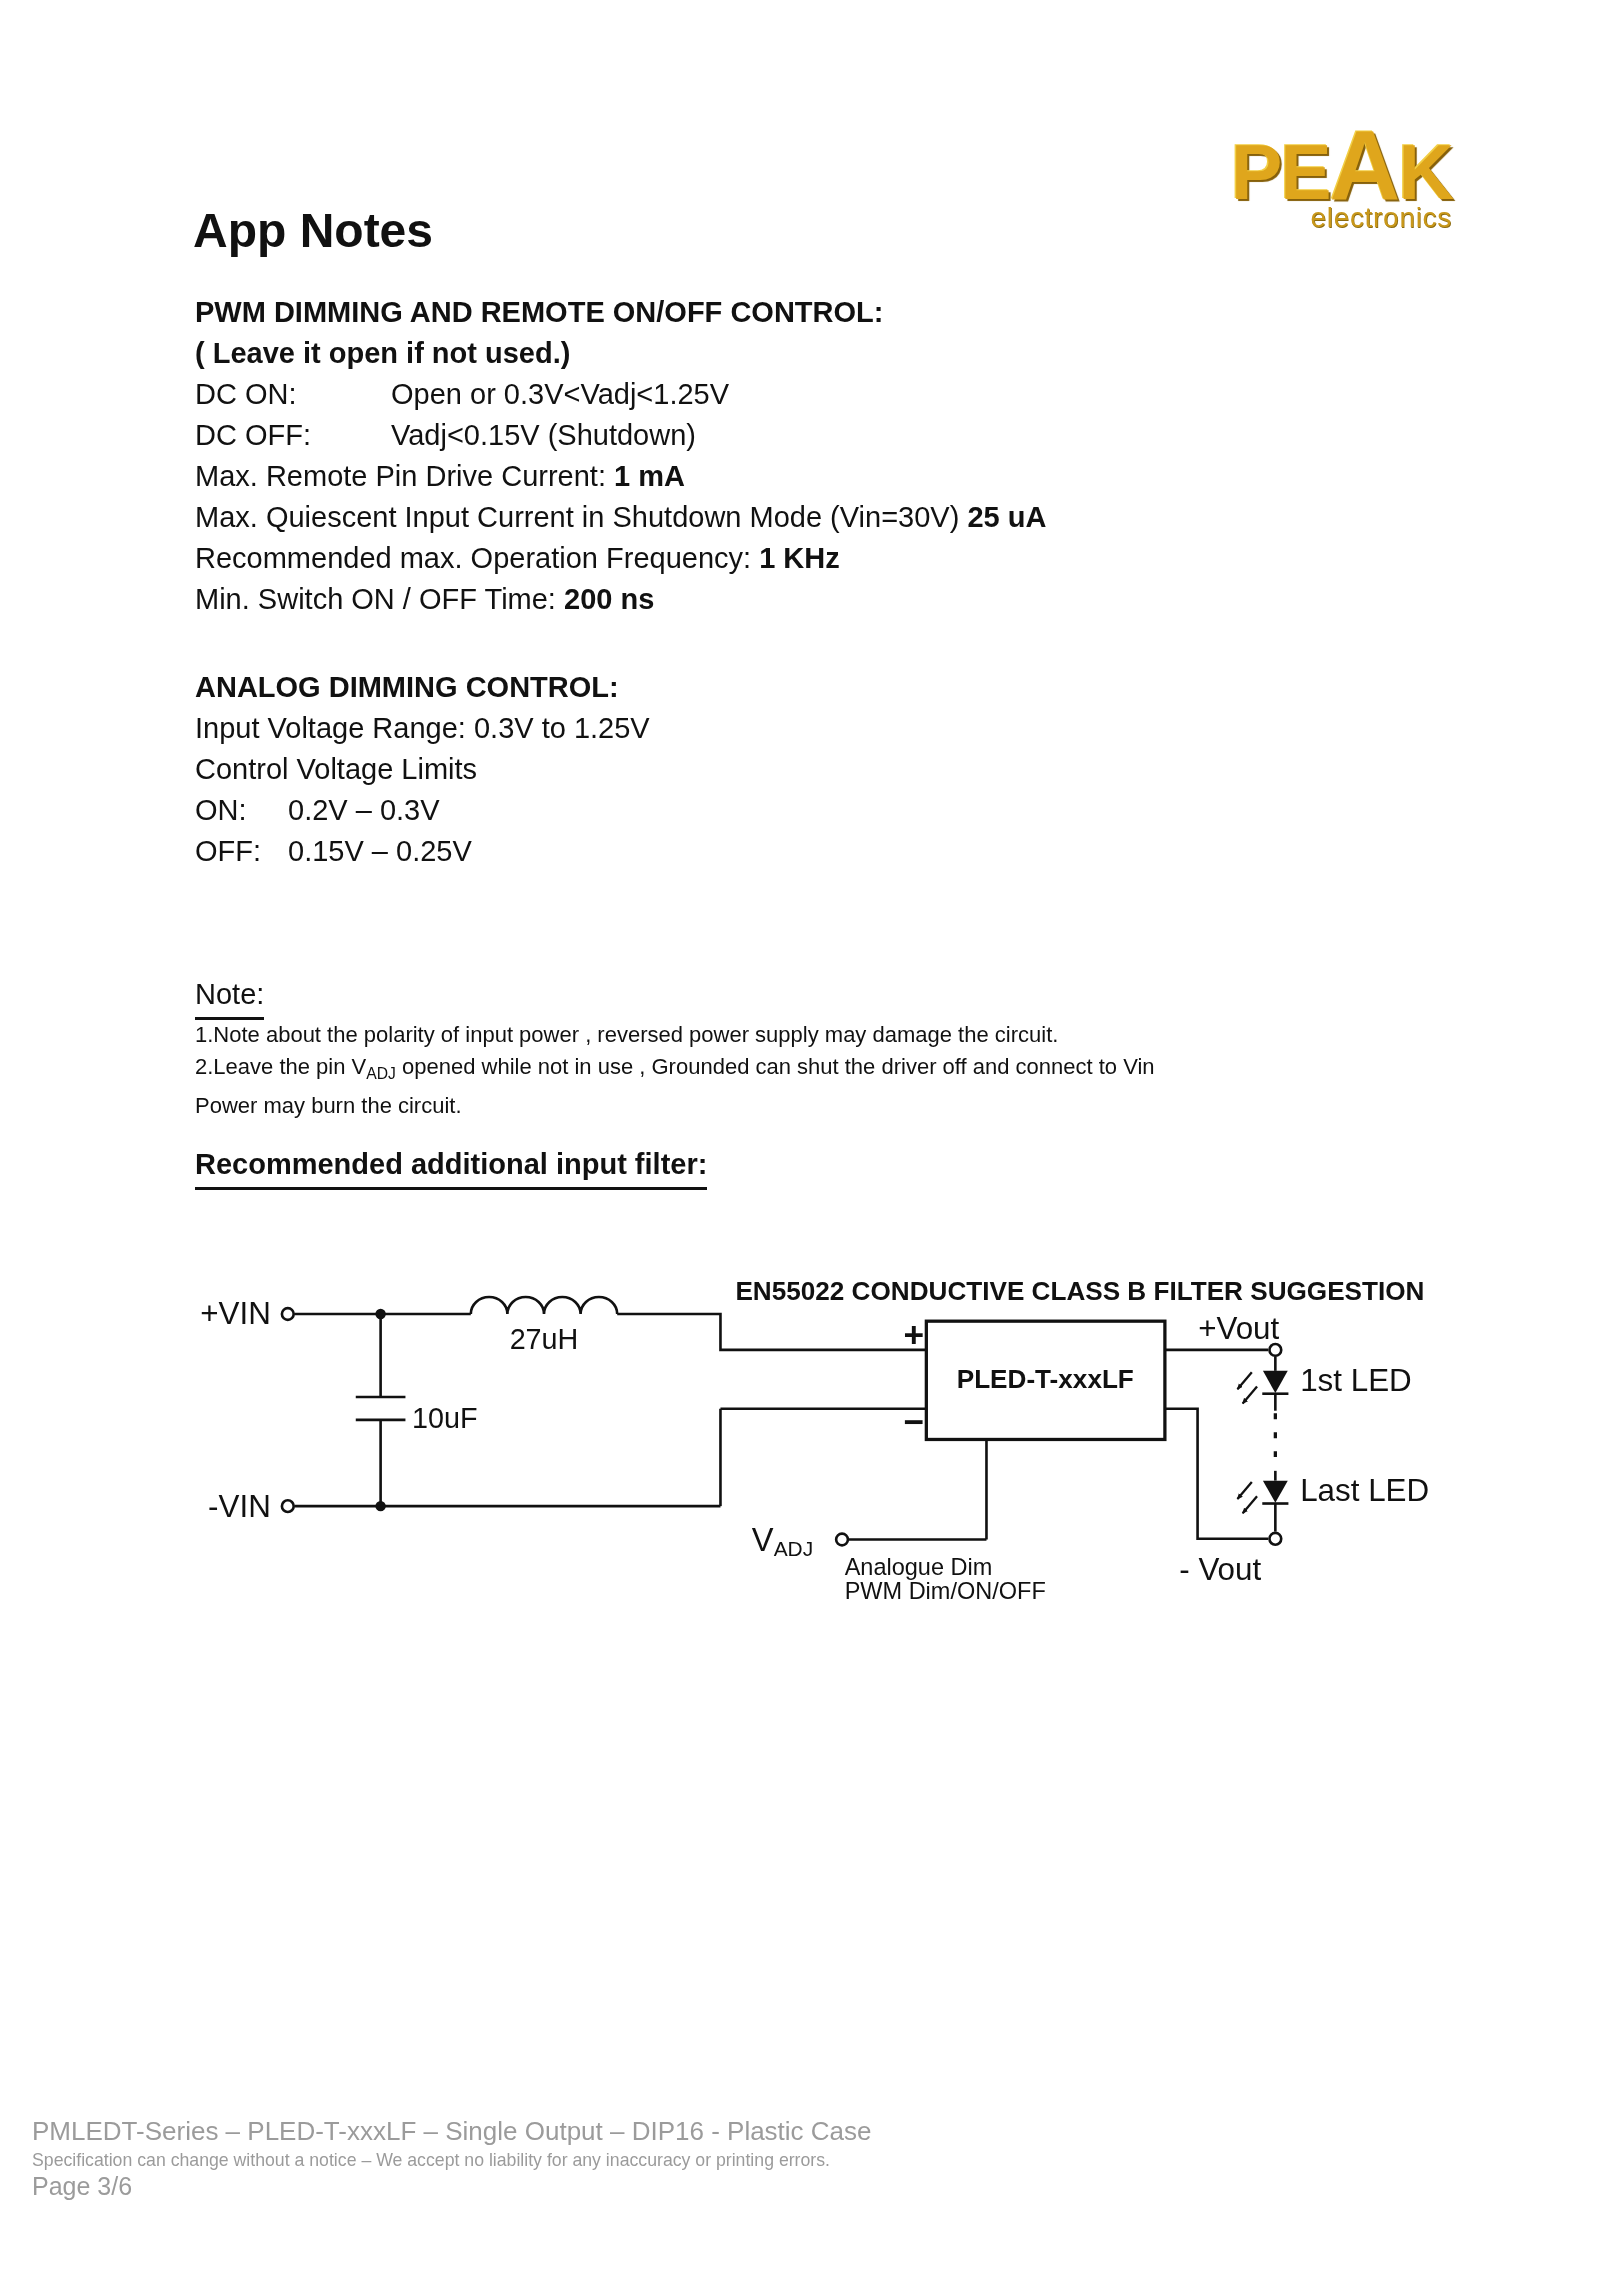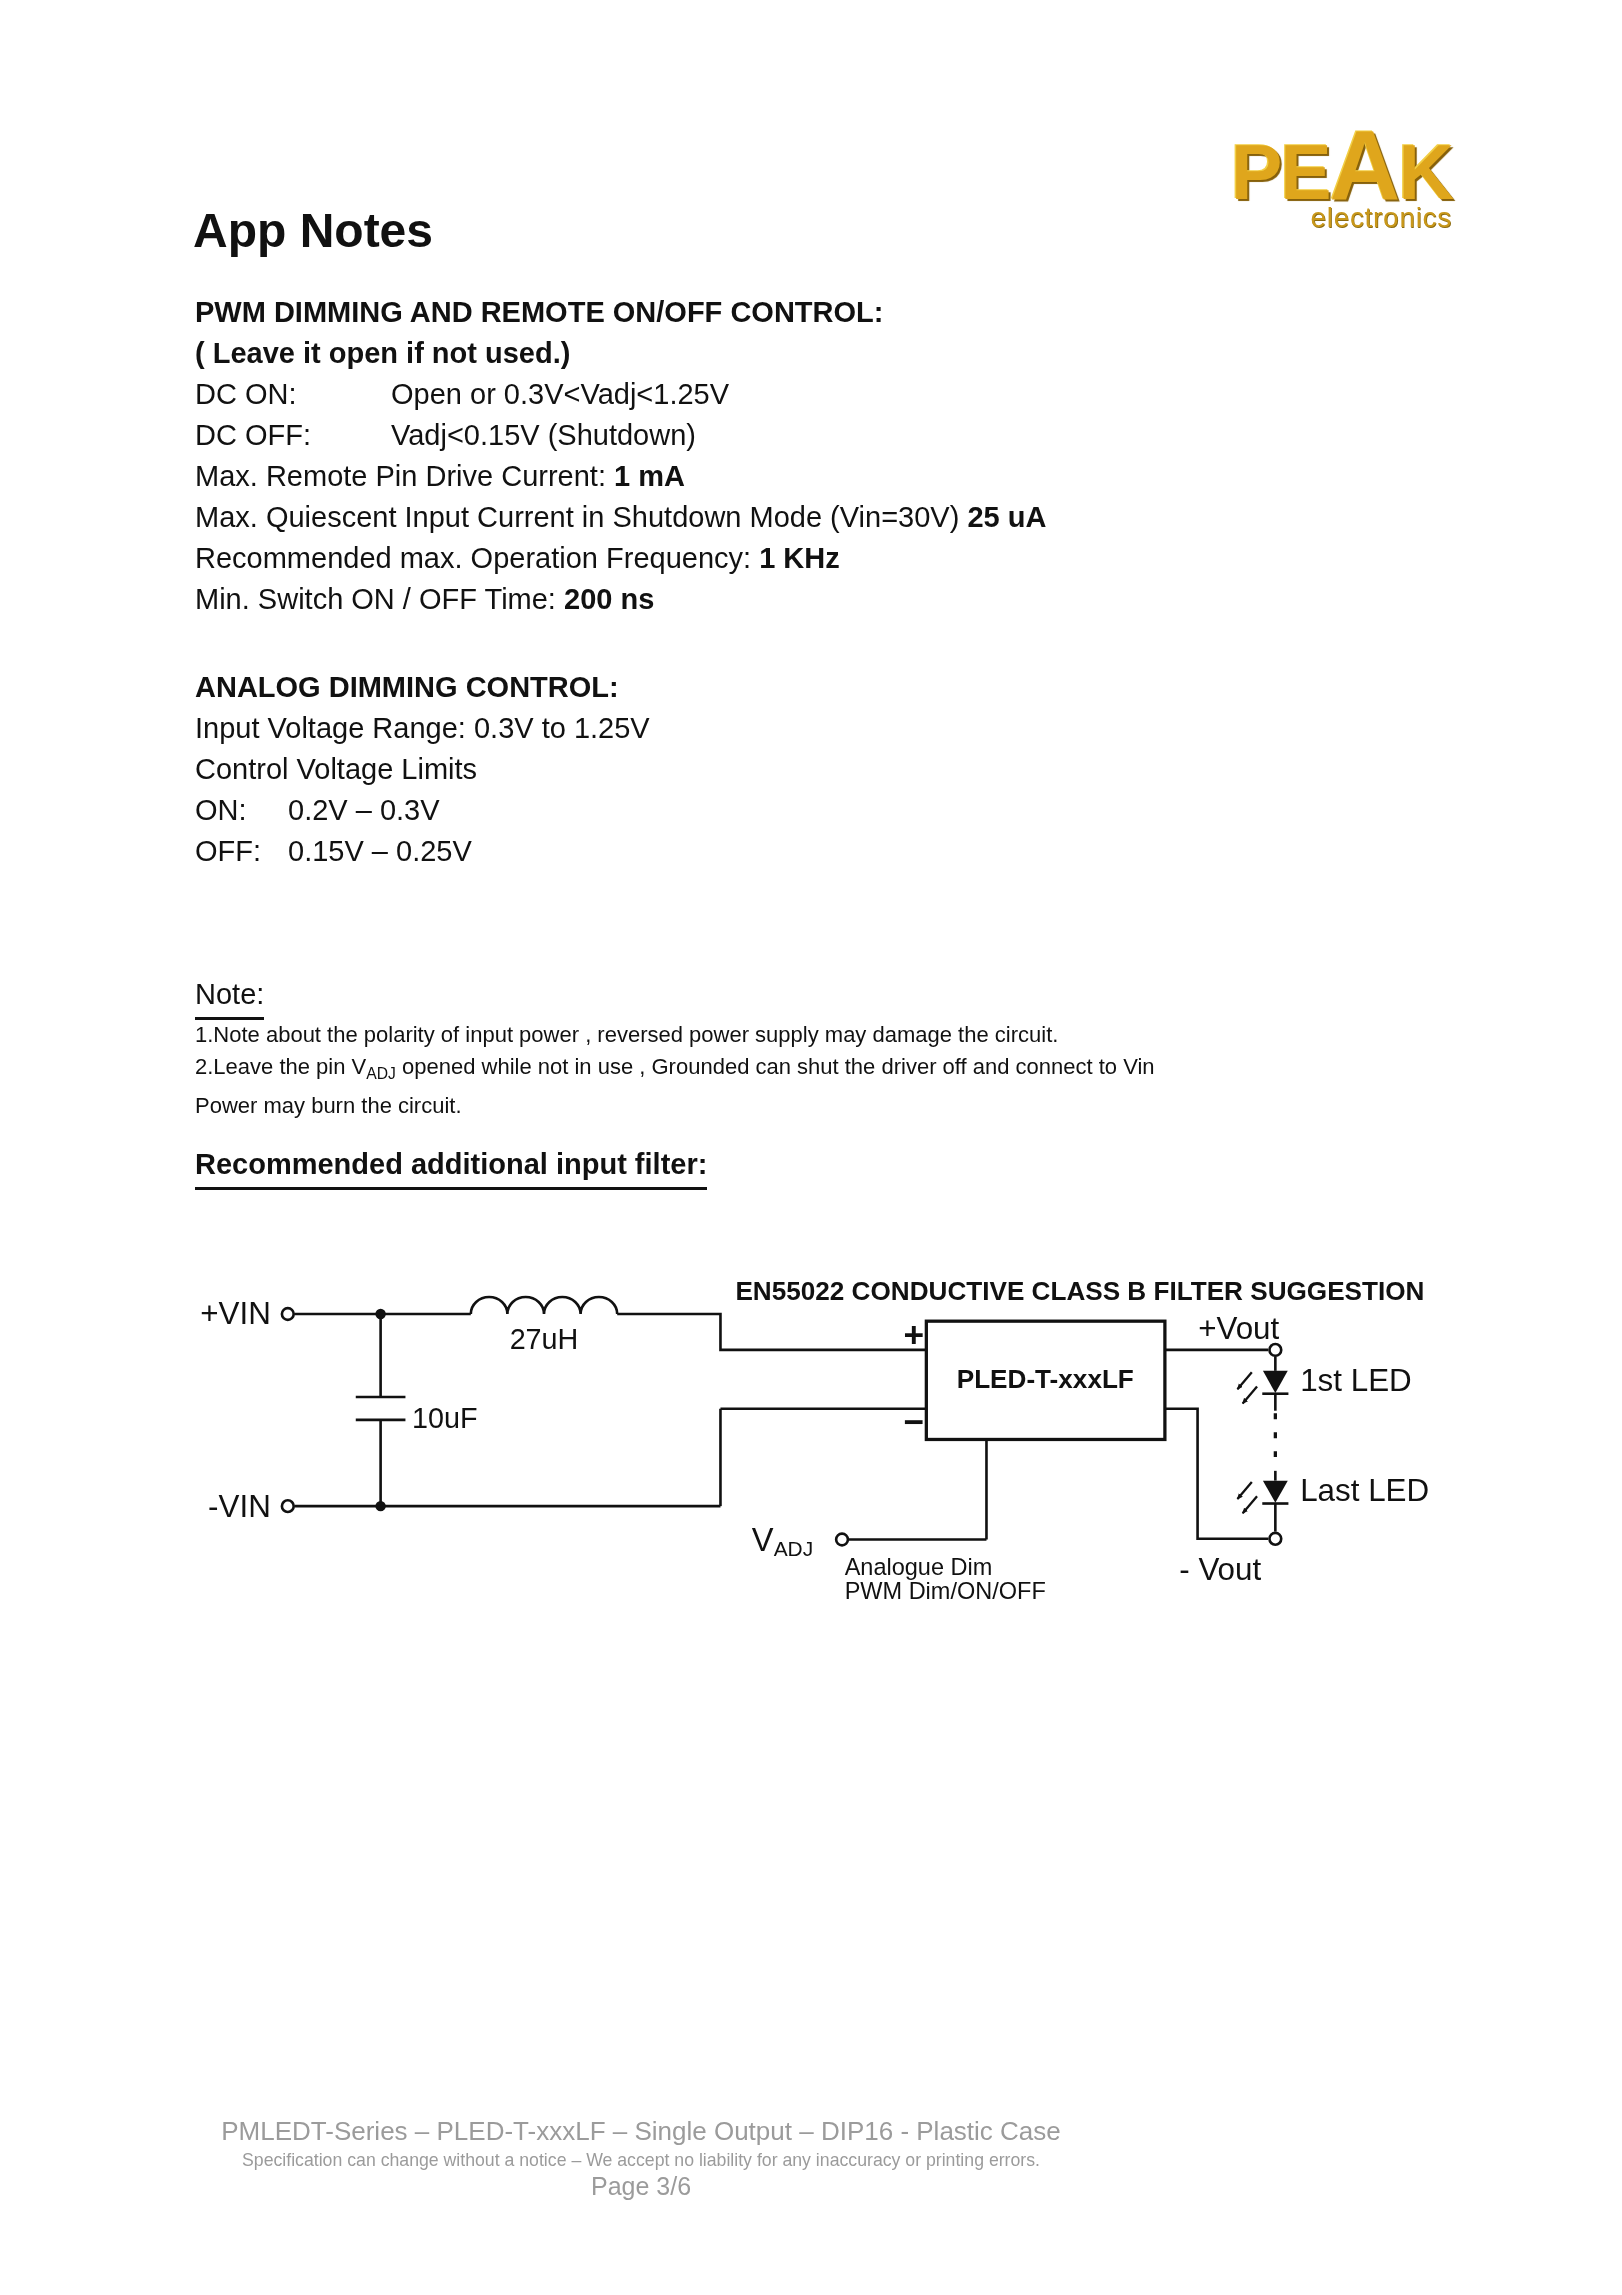--- a/index.html
+++ b/index.html
@@ -22,21 +22,21 @@
   .tblock{left:195px;font-size:29px;line-height:41px;white-space:nowrap;}
   .tblock .h{font-weight:bold;}
   .lbl{display:inline-block;width:196px;}
   .lbl-s{display:inline-block;width:93px;}
   .noteblock{left:195px;font-size:22px;line-height:32px;white-space:nowrap;}
   .uline{display:inline-block;border-bottom:3.3px solid #111;padding-bottom:2px;}
   .noteh{left:195px;top:974px;font-size:29px;font-weight:normal;line-height:41px;}
   .filterh{left:195px;top:1144px;font-size:29px;font-weight:bold;line-height:41px;}
   sub{font-size:15.7px;}
   
-  .footer{left:0;width:1282px;text-align:center;color:#9b9b9b;}
+  .footer{left:0;width:1282px;color:#9b9b9b;padding-left:32px;}
   .f1{top:2116px;font-size:26px;}
   .f2{top:2150px;font-size:17.7px;}
   .f3{top:2172px;font-size:25px;}
   
   .schematic{left:164px;top:1263px;width:1309px;height:366px;}
   svg text{font-family:"Liberation Sans", sans-serif;fill:#111;}
 </style>
 </head>
 <body>
 

